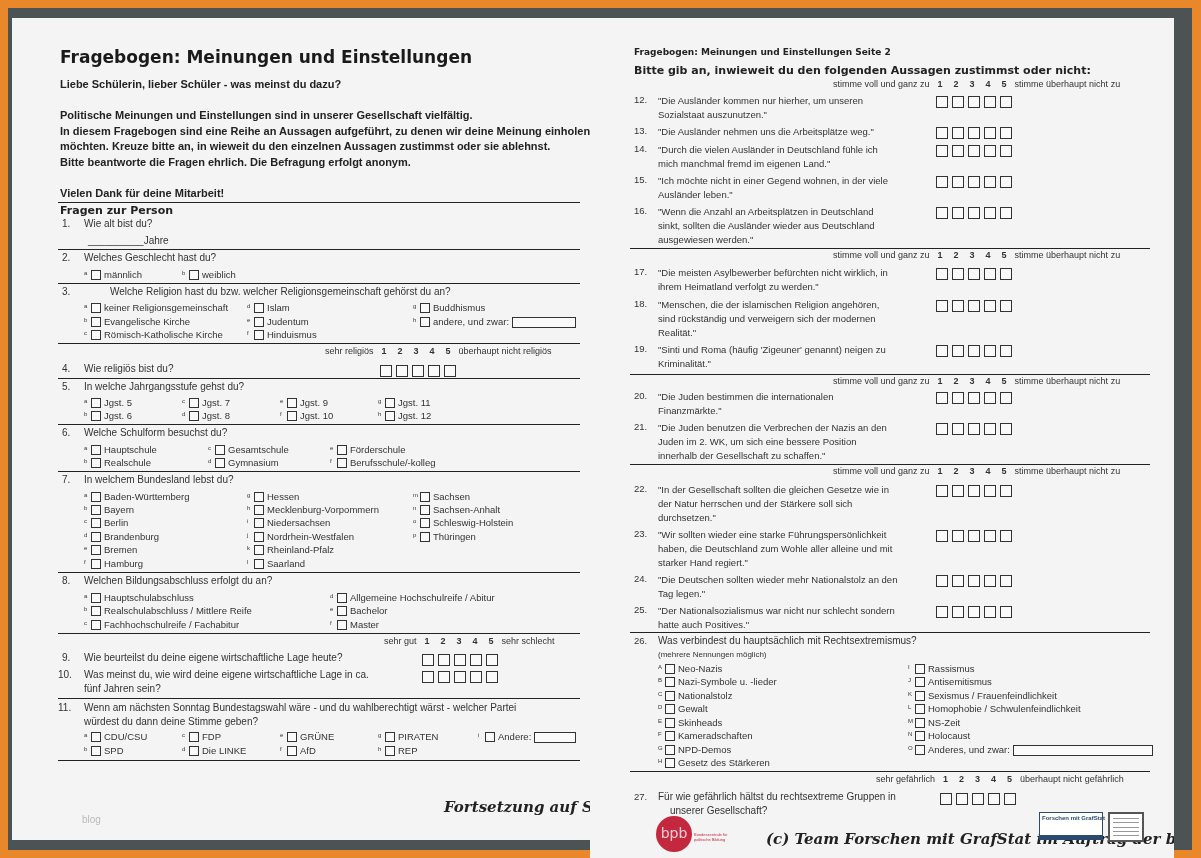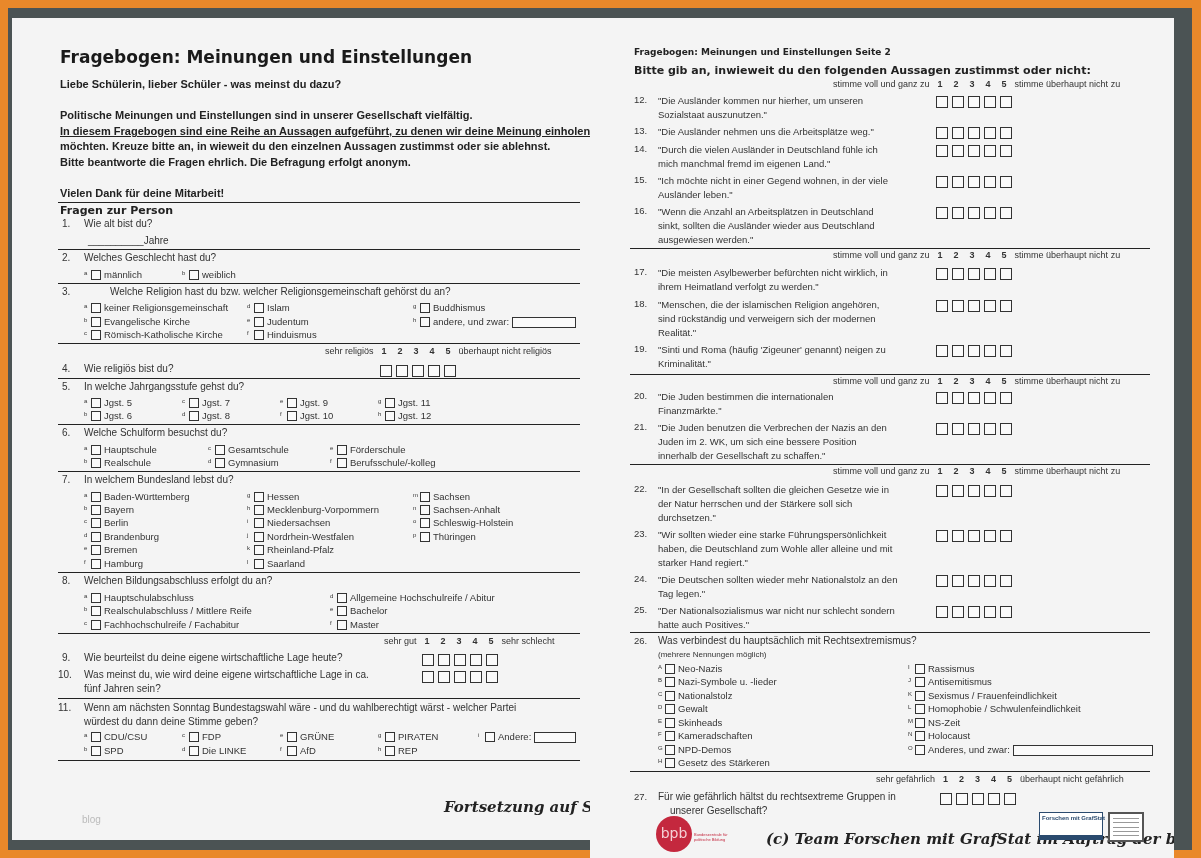--- a/index.html
+++ b/index.html
@@ -61,21 +61,21 @@
 </style>
 </head>
 <body>
 
 <div class="frame">
 
   <div class="page p1">
     <div class="abs title1" style="left:48px;top:29px;">Fragebogen: Meinungen und Einstellungen</div>
     <div class="abs intro" style="left:48px;top:60px;">Liebe Schülerin, lieber Schüler - was meinst du dazu?</div>
     <div class="abs intro" style="left:48px;top:91px;">Politische Meinungen und Einstellungen sind in unserer Gesellschaft vielfältig.</div>
-    <div class="abs intro" style="left:48px;top:107px;text-decoration:underline;">In diesem Fragebogen sind eine Reihe an Aussagen aufgeführt, zu denen wir deine Meinung einholen</div>
+    <div class="abs intro" style="left:48px;top:107px;">In diesem Fragebogen sind eine Reihe an Aussagen aufgeführt, zu denen wir deine Meinung einholen</div>
     <div class="abs intro" style="left:48px;top:138px;">Bitte beantworte die Fragen ehrlich. Die Befragung erfolgt anonym.</div>
     <div class="abs intro" style="left:48px;top:122px;">möchten. Kreuze bitte an, in wieweit du den einzelnen Aussagen zustimmst oder sie ablehnst.</div>
     <div class="abs intro" style="left:48px;top:169px;">Vielen Dank für deine Mitarbeit!</div>
     <div class="rule" style="left:46px;top:184px;width:522px;"></div>
 
     <div class="abs sec" style="left:48px;top:186px;">Fragen zur Person</div>
 
     <div class="abs q" style="left:50px;top:200px;">1.</div>
     <div class="abs q" style="left:72px;top:200px;">Wie alt bist du?</div>
     <div class="abs q" style="left:76px;top:217px;"><span>__________</span><span>Jahre</span></div>

